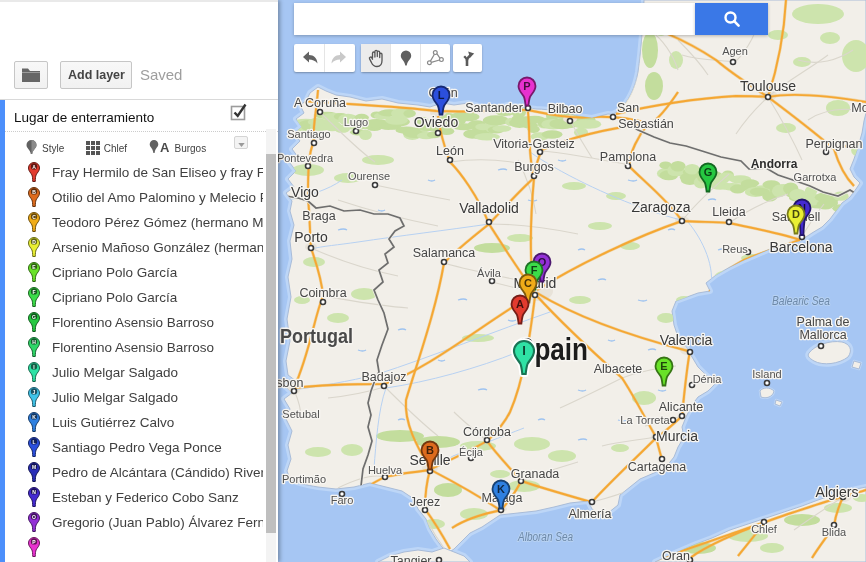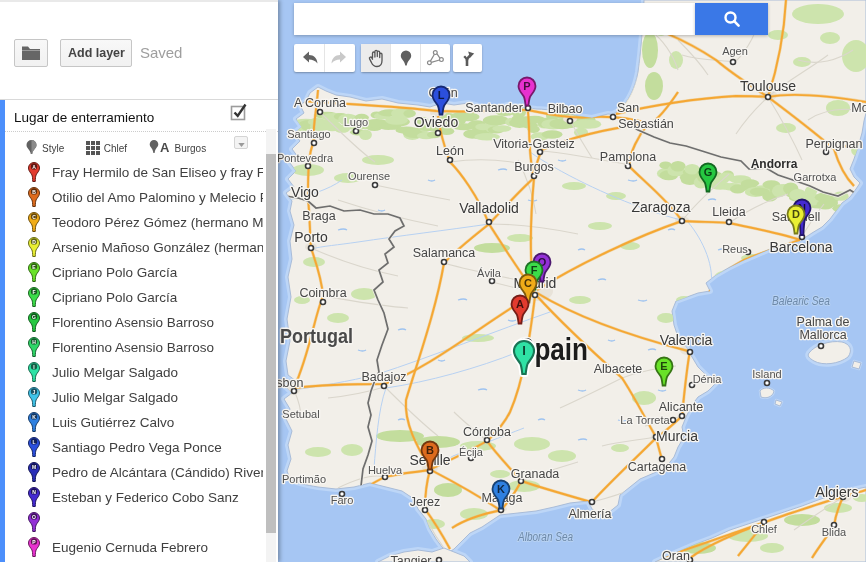--- a/index.html
+++ b/index.html
@@ -19,21 +19,21 @@
 #searchbtn{position:absolute;left:695px;top:3px;width:73px;height:32px;background:#3a78e7;
  z-index:6;display:flex;align-items:center;justify-content:center;box-shadow:0 1px 3px rgba(0,0,0,.25)}
 .tbgroup{position:absolute;top:44px;height:28px;background:#fff;z-index:6;display:flex;
  box-shadow:0 1px 2px rgba(0,0,0,.3);border-radius:2px}
 .tbtn{flex:1;display:flex;align-items:center;justify-content:center}
 .tbtn.sel{background:#ececec}
 
 #sidebar{position:absolute;left:0;top:0;width:278px;height:562px;background:#fff;
  z-index:10;box-shadow:2px 0 4px rgba(0,0,0,.3);border-top:2px solid #e9e9e9}
 #sb-title{font-size:17px;color:#3c3c3c;padding:16px 0 0 14px;white-space:nowrap}
-#sb-btnrow{position:absolute;top:37px;left:14px;height:16px}
+#sb-btnrow{position:absolute;top:59px;left:14px;height:16px}
 .gbtn{display:inline-block;vertical-align:top;height:28px;border:1px solid #c6c6c6;border-radius:2px;
  background:linear-gradient(#f8f8f8,#f1f1f1);color:#444;text-align:center}
 #folderbtn{width:34px;padding-top:5px}
 #addlayer{width:72px;margin-left:8px;font-size:12.5px;font-weight:bold;line-height:26px}
 #saved{font-size:15px;color:#9e9e9e;margin-left:3px;line-height:28px;display:inline-block;vertical-align:top}
 #sb-div{position:absolute;top:97px;left:0;width:278px;border-top:1px solid #d9d9d9}
 #layer{position:absolute;top:98px;left:0;width:278px;height:464px;border-left:5px solid #4c8ffb}
 #layer-head{position:relative;font-size:13.5px;font-weight:normal;color:#111;
  padding:10px 0 0 9px;white-space:nowrap}
 #layer-tools{position:relative;margin-top:6px;padding-left:20px;height:22px;
@@ -774,23 +774,23 @@
           </svg><span>Pedro de Alcántara (Cándido) Rivera</span></div>
         <div class="row"><svg width="14" height="22" viewBox="-7 -7 14 22">
             <path d="M-5.5,0 A5.5,5.5 0 1 1 5.5,0 C5.5,3.2 3.2,4.6 2.1,6.9 C1.5,8.4 1.35,10.4 1.25,13.5 L-1.25,13.5 C-1.35,10.4 -1.5,8.4 -2.1,6.9 C-3.2,4.6 -5.5,3.2 -5.5,0 Z" fill="#442ad1" stroke="#1e125e" stroke-width="1"></path>
             <circle cx="0" cy="-1.6" r="3.2" fill="#1c1157"></circle>
             <text x="0" y="0.6" text-anchor="middle" font-size="5" font-weight="bold" fill="#fff" font-family="Liberation Sans,sans-serif">N</text>
           </svg><span>Esteban y Federico Cobo Sanz</span></div>
         <div class="row"><svg width="14" height="22" viewBox="-7 -7 14 22">
             <path d="M-5.5,0 A5.5,5.5 0 1 1 5.5,0 C5.5,3.2 3.2,4.6 2.1,6.9 C1.5,8.4 1.35,10.4 1.25,13.5 L-1.25,13.5 C-1.35,10.4 -1.5,8.4 -2.1,6.9 C-3.2,4.6 -5.5,3.2 -5.5,0 Z" fill="#9330d6" stroke="#421560" stroke-width="1"></path>
             <circle cx="0" cy="-1.6" r="3.2" fill="#3d1459"></circle>
             <text x="0" y="0.6" text-anchor="middle" font-size="5" font-weight="bold" fill="#fff" font-family="Liberation Sans,sans-serif">O</text>
-          </svg></div>
+          </svg><span>Gregorio (Juan Pablo) Álvarez Fern</span></div>
         <div class="row"><svg width="14" height="22" viewBox="-7 -7 14 22">
             <path d="M-5.5,0 A5.5,5.5 0 1 1 5.5,0 C5.5,3.2 3.2,4.6 2.1,6.9 C1.5,8.4 1.35,10.4 1.25,13.5 L-1.25,13.5 C-1.35,10.4 -1.5,8.4 -2.1,6.9 C-3.2,4.6 -5.5,3.2 -5.5,0 Z" fill="#e831cf" stroke="#68165d" stroke-width="1"></path>
             <circle cx="0" cy="-1.6" r="3.2" fill="#611456"></circle>
             <text x="0" y="0.6" text-anchor="middle" font-size="5" font-weight="bold" fill="#fff" font-family="Liberation Sans,sans-serif">P</text>
-          </svg><span>Eugenio Cernuda Febrero</span></div>
+          </svg></div>
       </div>
   </div>
   <div id="sbar">
       <div id="sthumb"></div>
     </div>
 </div>
 </body></html>

